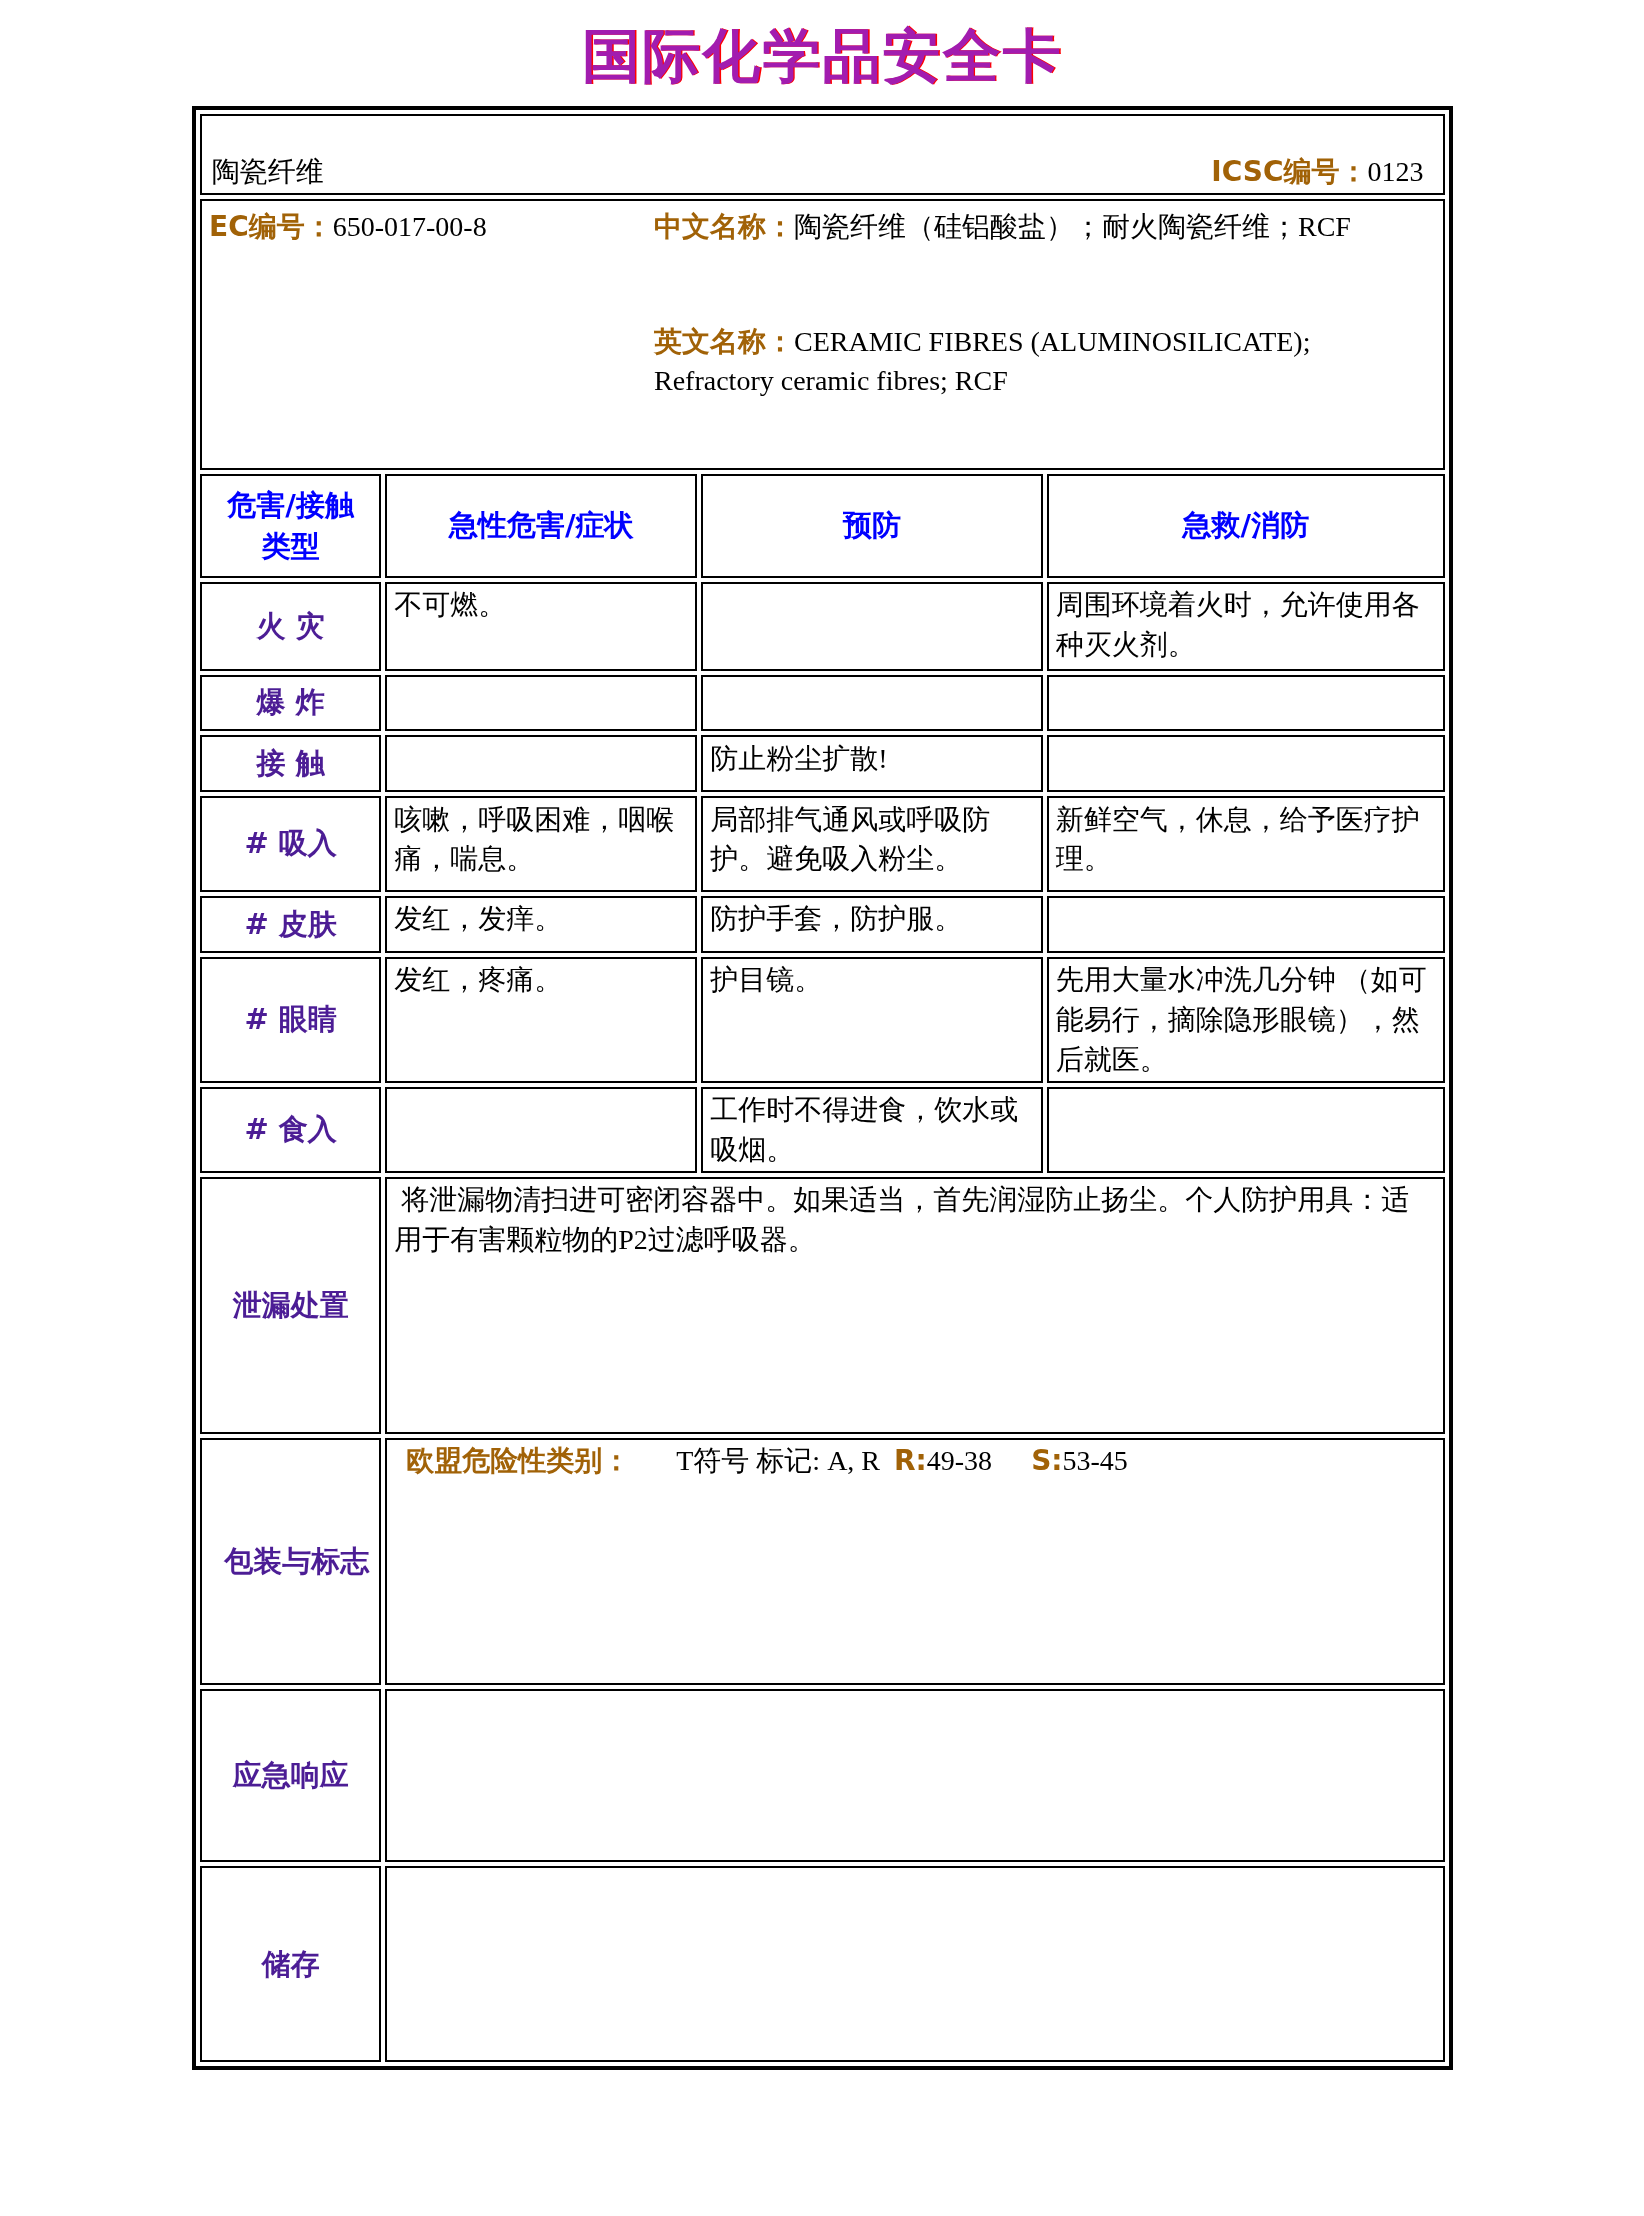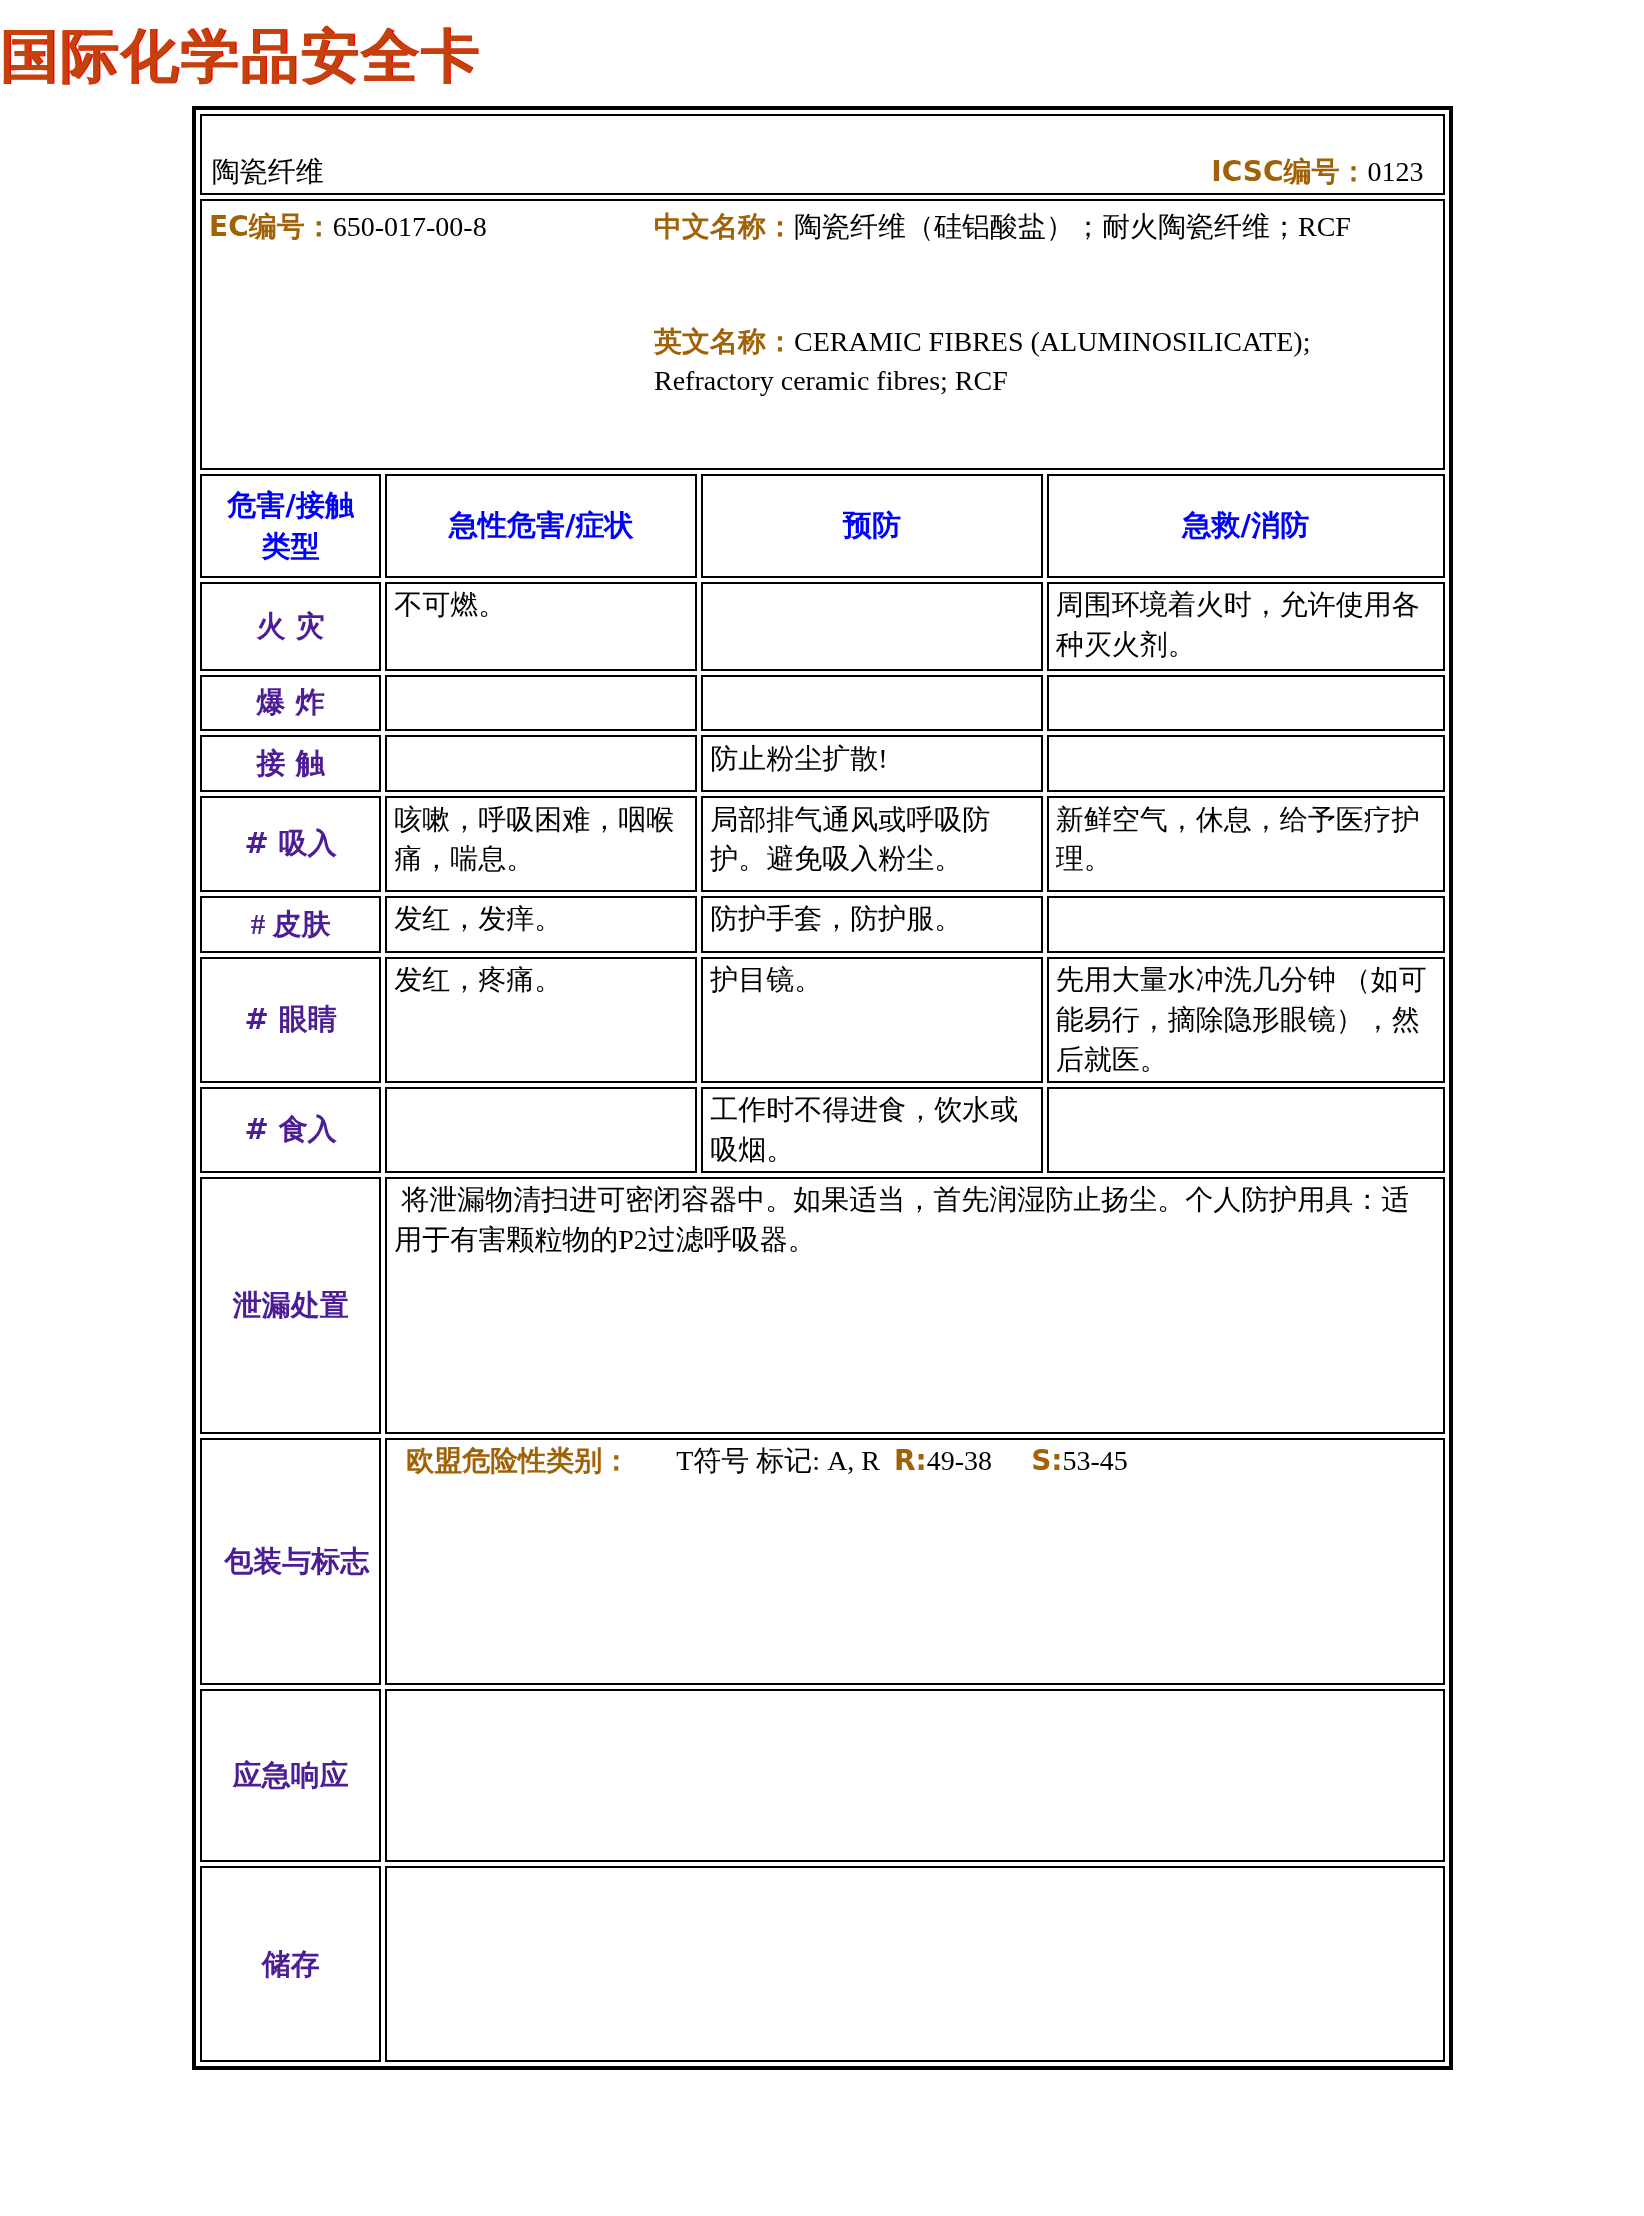--- a/index.html
+++ b/index.html
@@ -7,22 +7,22 @@
     padding: 0;
     background: #ffffff;
   }
   body {
     width: 1645px;
     min-height: 2216px;
     font-family: "Liberation Serif", "DejaVu Serif", serif;
     color: #000000;
   }
   .page-title {
-    text-align: left;
-    color: #c2410c;
+    text-align: center;
+    color: #a21caf;
     font-family: "DejaVu Sans", "Liberation Sans", sans-serif;
     font-weight: 900;
     font-size: 58px;
     letter-spacing: 2.1px;
     padding-top: 18px;
     margin: 0 0 9.7px 0;
     text-shadow: 1.4px 0 0 #ff0000;
   }
   table.card {
     width: 1261px;
@@ -72,21 +72,21 @@
   .ecrow-flex { display: flex; align-items: flex-start; }
   .ec-col   { width: 445px; flex: none; padding-top: 4.2px; }
   .names-col{ width: 708px; flex: none; padding-top: 4.2px; }
   .en-name-block { margin-top: 75px; }
   
   tr.r-header  td { height: 97px; }
   tr.r-fire    td { height: 82px; }
   tr.r-expl    td { height: 50px;  }
   tr.r-cont    td { height: 50px;  }
   tr.r-inh     td { height: 89px; }
-  tr.r-skin    td { height: 50px; font-family: Liberation Serif, serif;  }
+  tr.r-skin    td { height: 50px;  }
   tr.r-eyes    td { height: 119px; }
   tr.r-ing     td { height: 78px; }
   tr.r-spill   td { height: 250px; }
   tr.r-pack    td { height: 240px; padding-left: 19px; }
   tr.r-emerg   td { height: 167px; }
   tr.r-store   td { height: 189px; }
   .prewrap { white-space: pre-wrap; }
   
   .eu-value { margin-left: 46px; }
   .r-label  { margin-left: 14px; }

